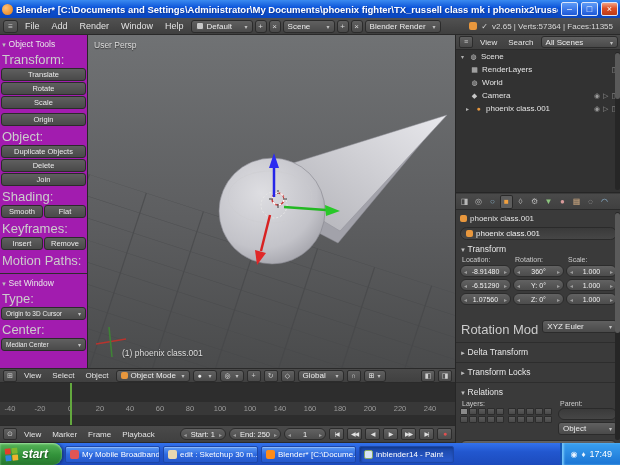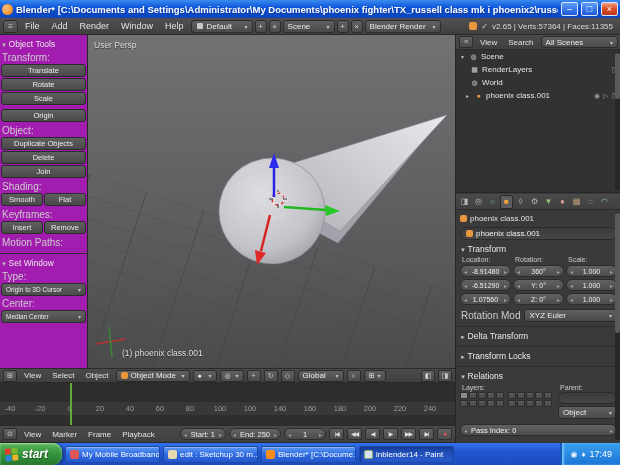--- a/index.html
+++ b/index.html
@@ -25,21 +25,21 @@
   .chip{width:8px;height:8px;border-radius:2px;background:#9a9a9a;flex:none}
   .chip.orange{background:#e8973d}
   .chip.screen{background:#c8c8c8;border:1px solid #555}
   .stats{margin-left:auto;font-size:8px;color:#d8d8d8;display:flex;gap:4px;align-items:center;padding-right:4px}
 
   
   .toolshelf{left:0;top:35px;width:88px;height:333px;background:#a21caf;border-right:1px solid #262626;padding:3px 1px;overflow:hidden}
   .ph{font-size:8.5px;color:#e8e8e8;padding:1px 0;white-space:nowrap}
   .ph.open::before{content:"▼ ";font-size:6px;color:#bdbdbd}
   .ph.closed::before{content:"► ";font-size:6px;color:#bdbdbd}
-  .lbl{font-size:10px;color:#cccccc;padding:2px 1px 1px;white-space:nowrap}
+  .lbl{font-size:13px;color:#cccccc;padding:2px 1px 1px;white-space:nowrap}
   .btn{display:block;width:100%;background:linear-gradient(#5f5f5f,#494949);border:1px solid #2b2b2b;border-radius:3px;color:#ebebeb;font-size:7.5px;height:13px;line-height:11px;text-align:center;overflow:hidden;white-space:nowrap;margin-bottom:1px}
   .row2{display:flex;gap:1px;margin-bottom:1px}
   .row2 .btn{flex:1;margin:0}
   .ts-div{border-top:1px solid #2d2d2d;margin:4px -4px 3px}
 
   
   .viewport{left:88px;top:35px;width:367px;height:333px;overflow:hidden}
   .vp-label{position:absolute;font-size:8.5px;color:#dedede;text-shadow:0 1px 1px #333}
 
   
@@ -78,21 +78,21 @@
   .ptab:nth-child(8){color:#d89a9a}
   .ptab:nth-child(9){color:#c8a47e}
   .ptab:nth-child(11){color:#8cb4d2}
   .ptab.active{background:#5d5d5d;box-shadow:inset 0 0 0 1px #292929}
   .pbody{padding:2px 4px}
   .crumb{display:flex;align-items:center;gap:3px;font-size:8px;color:#e2e2e2;height:13px}
   .namefield{height:13px;border-radius:7px;background:linear-gradient(#3a3a3a,#464646);border:1px solid #2a2a2a;display:flex;align-items:center;gap:3px;padding:0 5px;font-size:8px;color:#f0f0f0;margin:2px 0 3px}
   .tgrid{display:grid;grid-template-columns:1fr 1fr 1fr;gap:2px;margin-top:1px}
   .collbl{font-size:7px;color:#cbcbcb;padding-left:2px;white-space:nowrap}
   .tgrid .pill{padding:0 8px;font-size:7px}
-  .rmrow{display:flex;align-items:flex-end;gap:3px;margin-top:3px}
+  .rmrow{display:flex;align-items:flex-start;gap:3px;margin-top:15px}
   .rmrow .lbl{flex:none}
   .rmrow .dd{flex:1}
   .pdiv{border-top:1px solid #2d2d2d;margin:4px -4px 3px}
   .relrow{display:flex;gap:6px;margin-top:2px}
   .lgrid{display:grid;grid-template-columns:repeat(5,8px);grid-auto-rows:7px;gap:1px}
   .lcell{background:linear-gradient(#5c5c5c,#4a4a4a);border:1px solid #2c2c2c;border-radius:1px}
   .lcell.on{background:#8a8a8a}
 
   
   .taskbar{left:0;top:443px;width:620px;height:22px;background:linear-gradient(#3272ee,#2257cf 40%,#1c4bbd);display:flex;align-items:center;z-index:5}
@@ -321,20 +321,29 @@
         <span class="oic">▦</span>
         <span>RenderLayers</span>
         <span class="otg">
             <span>◨</span>
           </span>
       </div>
       <div class="orow" style="padding-left:14px">
         <span class="oic">◍</span>
         <span>World</span>
       </div>
+      <div class="orow" style="padding-left:14px">
+        <span class="oic">◆</span>
+        <span>Camera</span>
+        <span class="otg">
+          <span>◉</span>
+          <span>▷</span>
+          <span>◨</span>
+        </span>
+      </div>
       <div class="orow" style="padding-left:8px">
         <span class="oexp">▸</span>
         <span class="oic orange">●</span>
         <span>phoenix class.001</span>
         <span class="otg">
           <span>◉</span>
           <span>▷</span>
           <span>◨</span>
         </span>
       </div>

